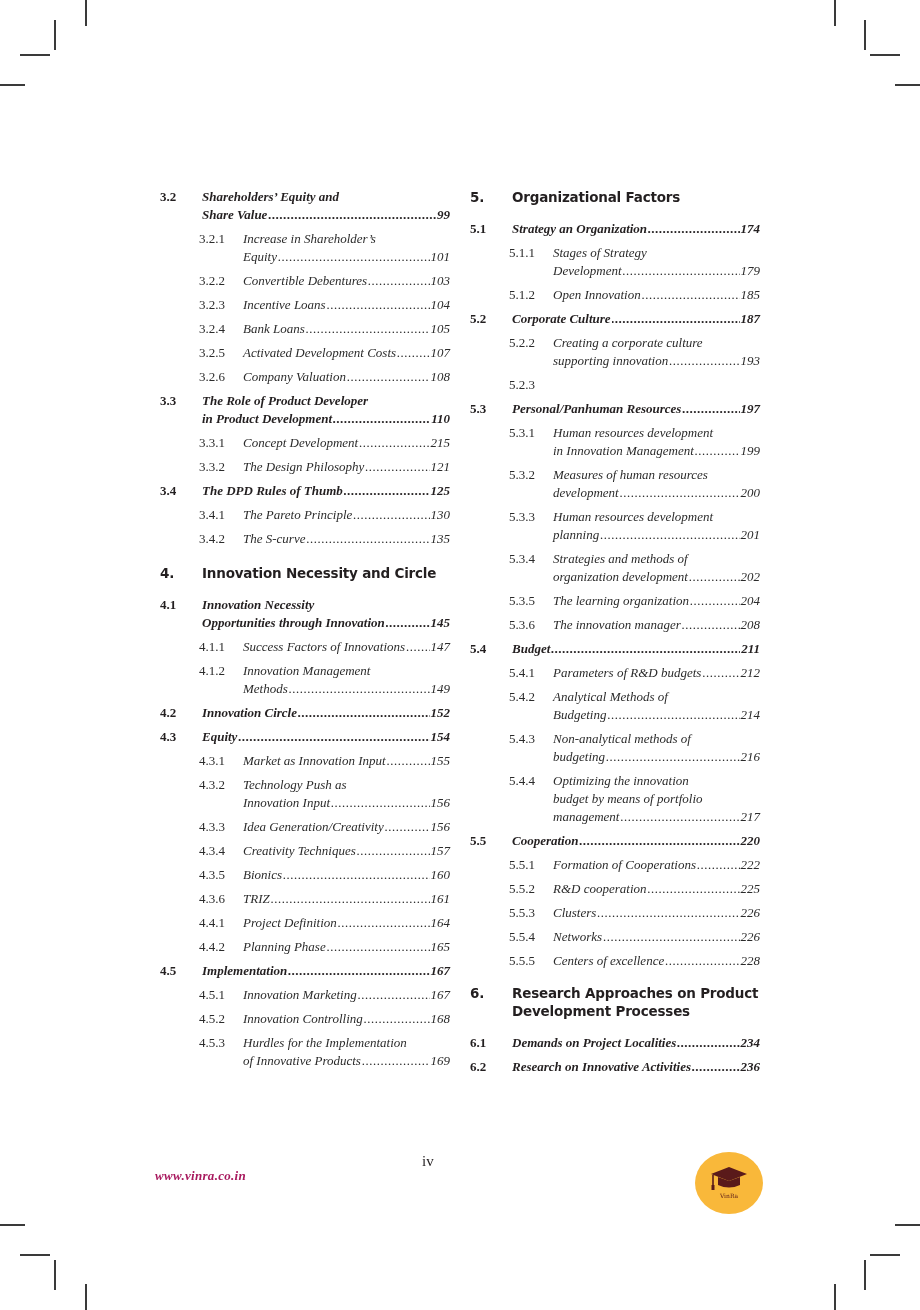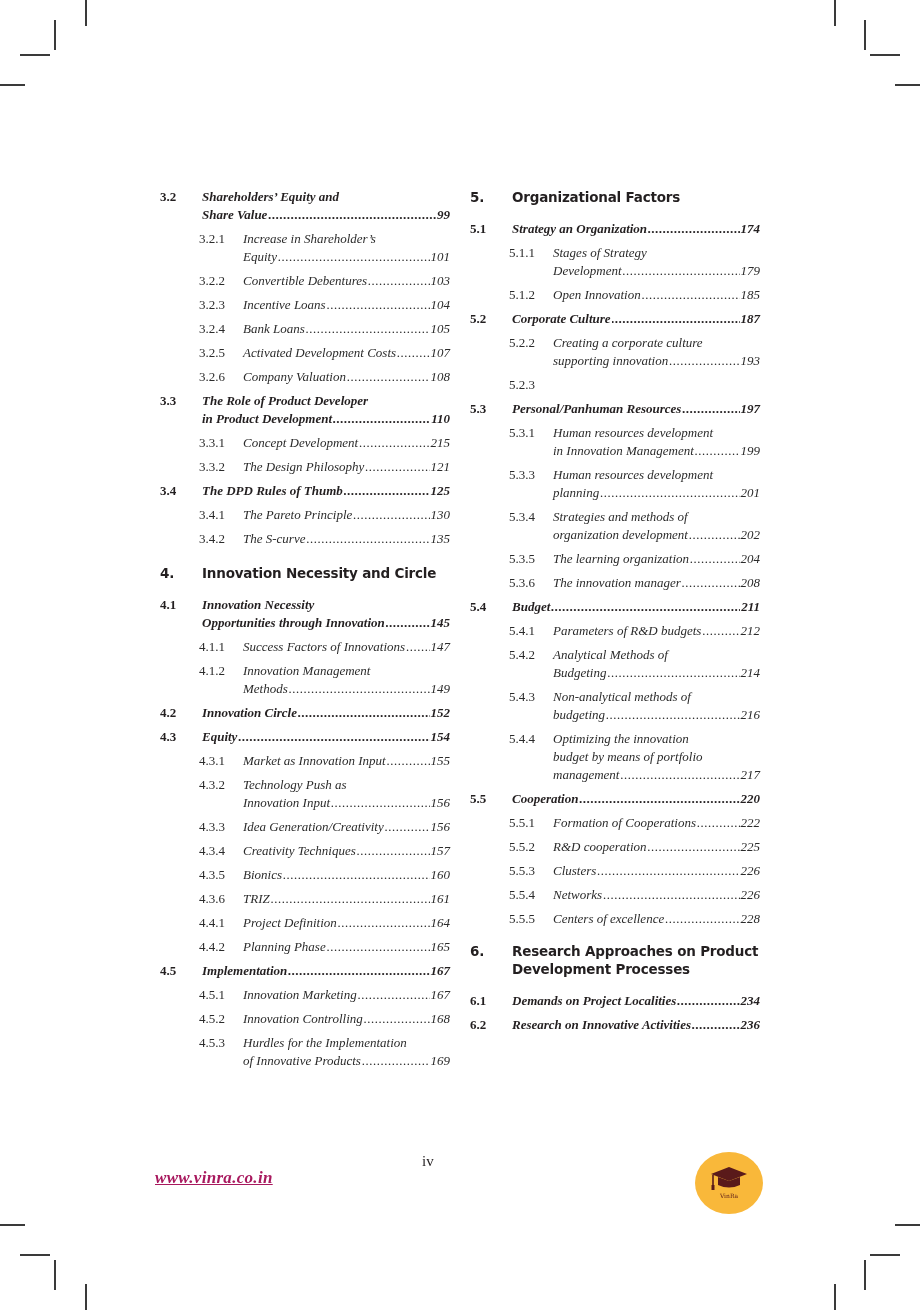--- a/index.html
+++ b/index.html
@@ -44,21 +44,21 @@
     .entry .line .page { flex: none; }
 
     .entry.sec { font-weight: bold; }
     .entry.sec .num { width: 42px; }
     .entry.sub { padding-left: 39px; color: #2b2b2b; }
     .entry.sub .num { width: 44px; }
 
     .footer-url {
       position: absolute; left: 155px; top: 1168px;
       font-family: "Liberation Serif", serif; font-style: italic; font-weight: bold;
-      font-size: 17px; color: #a8195e; letter-spacing: 0.3px; text-decoration: underline;
+      font-size: 13px; color: #a8195e; letter-spacing: 0.3px;
     }
     .page-num {
       position: absolute; left: 422px; top: 1153px;
       font-size: 15px; color: #231f20;
     }
     .logo {
       position: absolute; left: 695px; top: 1152px;
       width: 68px; height: 62px; border-radius: 50%;
       background: #f9b83a;
     }
@@ -501,20 +501,33 @@
             <span class="txt">Human resources development</span>
           </div>
           <div class="line">
             <span class="txt">in Innovation Management</span>
             <span class="leader"></span>
             <span class="page">199</span>
           </div>
         </div>
       </div>
       <div class="entry sub">
+        <span class="num">5.3.2</span>
+        <div class="body">
+          <div class="line">
+            <span class="txt">Measures of  human resources</span>
+          </div>
+          <div class="line">
+            <span class="txt">development</span>
+            <span class="leader"></span>
+            <span class="page">200</span>
+          </div>
+        </div>
+      </div>
+      <div class="entry sub">
         <span class="num">5.3.3</span>
         <div class="body">
           <div class="line">
             <span class="txt">Human resources development</span>
           </div>
           <div class="line">
             <span class="txt">planning</span>
             <span class="leader"></span>
             <span class="page">201</span>
           </div>

